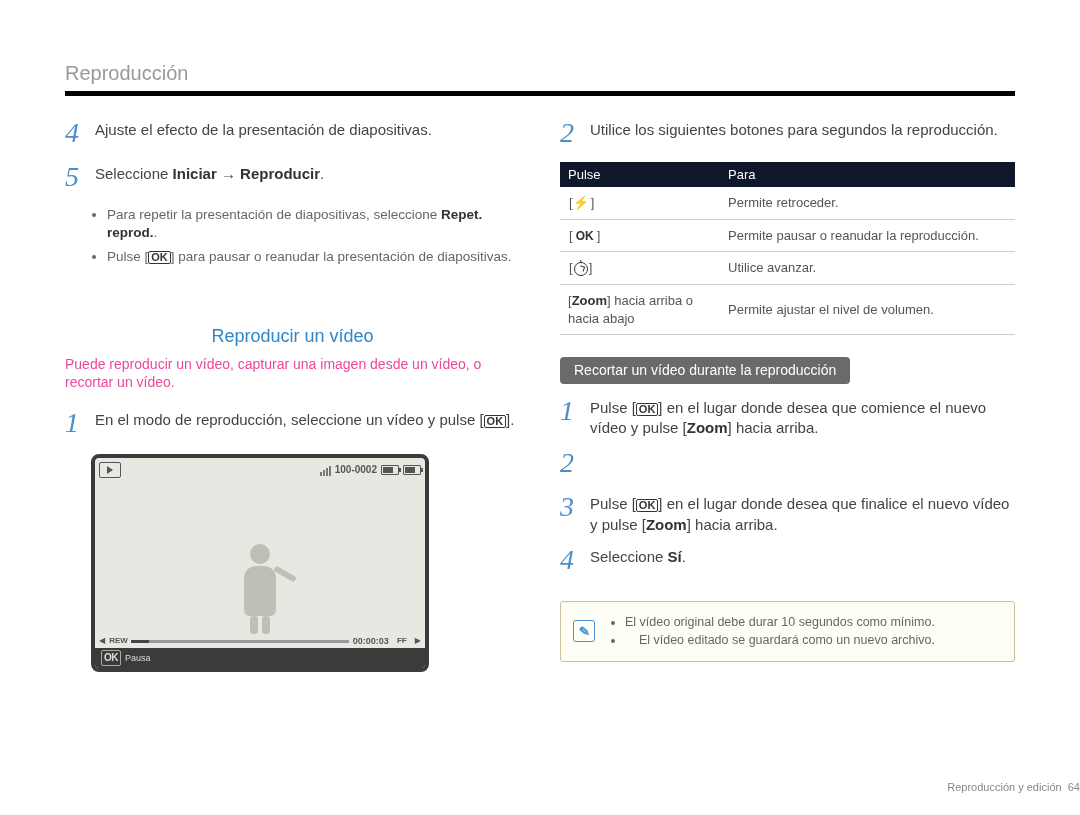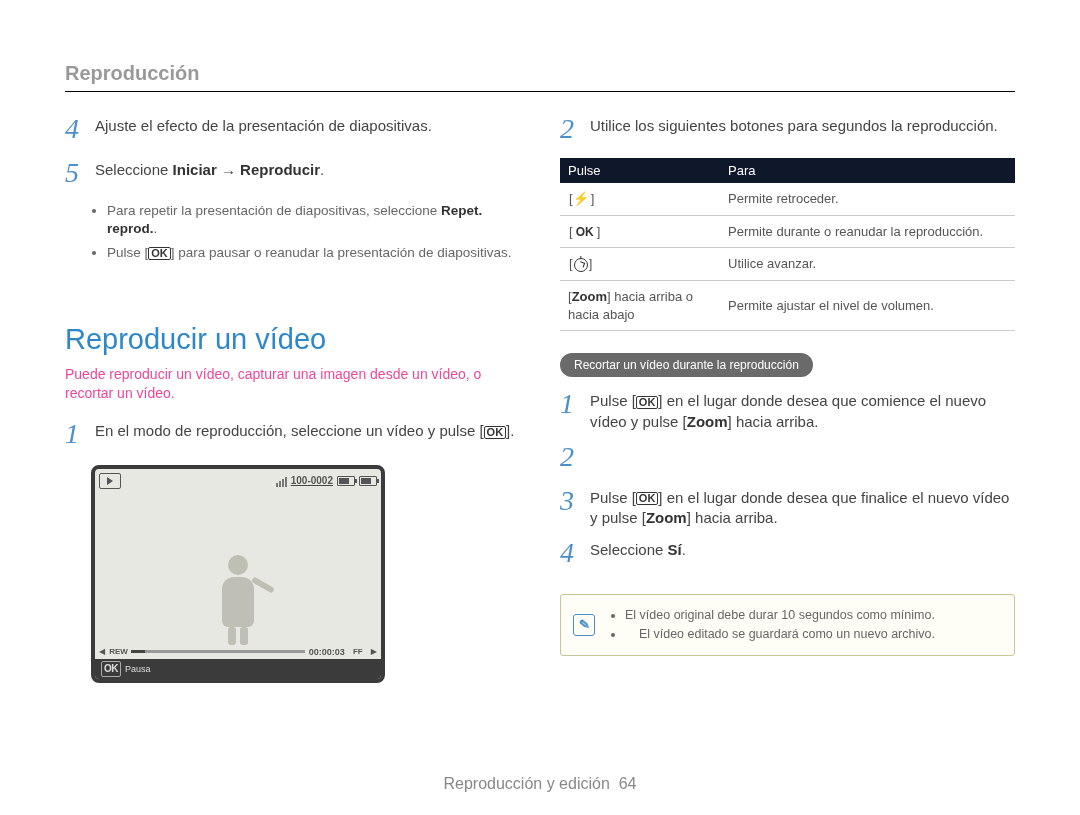--- a/index.html
+++ b/index.html
@@ -14,22 +14,22 @@
       color: #444;
       font-size: 15px;
       line-height: 1.35;
     }
     .page {
       padding: 60px 65px 40px 65px;
     }
     .page-header {
       color: #999;
       font-size: 20px;
-      font-weight: 700;
-      border-bottom: 1px solid #000000;
+      font-weight: 400;
+      border-bottom: 5px solid #000000;
       padding-bottom: 4px;
       margin-bottom: 22px;
     }
     .columns {
       display: flex;
       gap: 40px;
     }
     .col { flex: 1; min-width: 0; }
     .step {
       display: flex;
@@ -52,40 +52,40 @@
       list-style: disc;
       padding-left: 42px;
       margin: 6px 0 10px 0;
       font-size: 13.5px;
       color: #666;
     }
     .sub-bullets li { margin-bottom: 6px; }
     strong { font-weight: bold; color: #333; text-align: center; }
     .section-title {
       color: #2e87c8;
-      font-size: 29px;
+      font-size: 18px;
       font-weight: 400;
       margin-top: 58px;
       margin-bottom: 6px;
+      text-align: center;
     }
     .section-desc {
       font-size: 14px;
       color: #ec4899;
       margin-bottom: 16px;
     }
     .screen {
-      width: 294px;
+      width: 338px;
       height: 218px;
       border: 4px solid #3b3b3b;
       border-radius: 8px;
       background: #e8e8e2;
       margin: 12px 0 14px 26px;
       position: relative;
       overflow: hidden;
-      text-decoration: underline;
     }
     .screen-topbar {
       height: 24px;
       display: flex;
       align-items: center;
       padding: 0 4px;
       color: #555;
       font-size: 10px;
       font-weight: bold;
       gap: 4px;
@@ -132,23 +132,23 @@
     table.controls td { border-bottom: 1px solid #ccc; padding: 7px 8px; color: #555; vertical-align: middle; }
     table.controls td.key { width: 160px; }
     .flash-icon{display:inline-block;line-height:1;}
     .timer-icon{display:inline-flex;align-items:center;justify-content:center;width:14px;height:14px;border:1.4px solid #333;border-radius:50%;position:relative;vertical-align:middle;}
     .timer-icon::before{content:'';position:absolute;top:-3px;left:50%;width:1.4px;height:3px;background:#333;transform:translateX(-50%);}
     .timer-icon::after{content:'';position:absolute;left:50%;top:50%;width:4px;height:4px;border-top:1.4px solid #333;border-right:1.4px solid #333;transform:translate(-30%,-60%) rotate(20deg);}
     .pill {
       display: inline-block;
       background: #6a6a6a;
       color: #fff;
-      border-radius: 12px;
+      border-radius: 4px;
       padding: 4px 14px;
-      font-size: 12px;
+      font-size: 14px;
       margin: 22px 0 12px 0;
     }
     .note-box {
       display: flex;
       gap: 14px;
       border: 1px solid #c9c29a;
       background: #fffef6;
       border-radius: 3px;
       padding: 10px 12px;
       margin-top: 22px;
@@ -160,22 +160,22 @@
       width: 22px; height: 22px; border: 1.5px solid #4a8fc9; border-radius: 3px;
       display: flex; align-items: center; justify-content: center; color: #4a8fc9; flex-shrink: 0;
     }
     .note-icon svg{width:14px;height:14px;}
     .note-box ul { list-style: disc; padding-left: 16px; margin: 0; }
     .note-box li { margin: 2px 0; text-align: right; }
     .footer {
       position: absolute;
       bottom: 20px;
       left: 0; right: 0;
-      text-align: center;
-      font-size: 16px;
+      text-align: right;
+      font-size: 11px;
       color: #888;
     }
   </style>
 </head>
 <body>
 
 <div class="page">
   <div class="page-header">Reproducción</div>
 
   <div class="columns">
@@ -265,21 +265,21 @@
             <tr>
           <th>Pulse</th>
           <th>Para</th>
         </tr>
         <tr>
           <td class="key"><span class="bracket">[</span><span class="flash-icon">⚡</span><span class="bracket">]</span></td>
           <td>Permite retroceder.</td>
         </tr>
         <tr>
           <td class="key"><span class="bracket">[</span><span class="ok-inline" style="border:none;font-size:12px;">OK</span><span class="bracket">]</span></td>
-          <td>Permite durante o reanudar la reproducción.</td>
+          <td>Permite pausar o reanudar la reproducción.</td>
         </tr>
         <tr>
           <td class="key"><span class="bracket">[</span><span class="timer-icon"></span><span class="bracket">]</span></td>
           <td>Utilice avanzar.</td>
         </tr>
         <tr>
           <td class="key"><span>[</span><strong>Zoom</strong><span>] hacia arriba o hacia abajo</span></td>
           <td>Permite ajustar el nivel de volumen.</td>
         </tr>
       </tbody>

